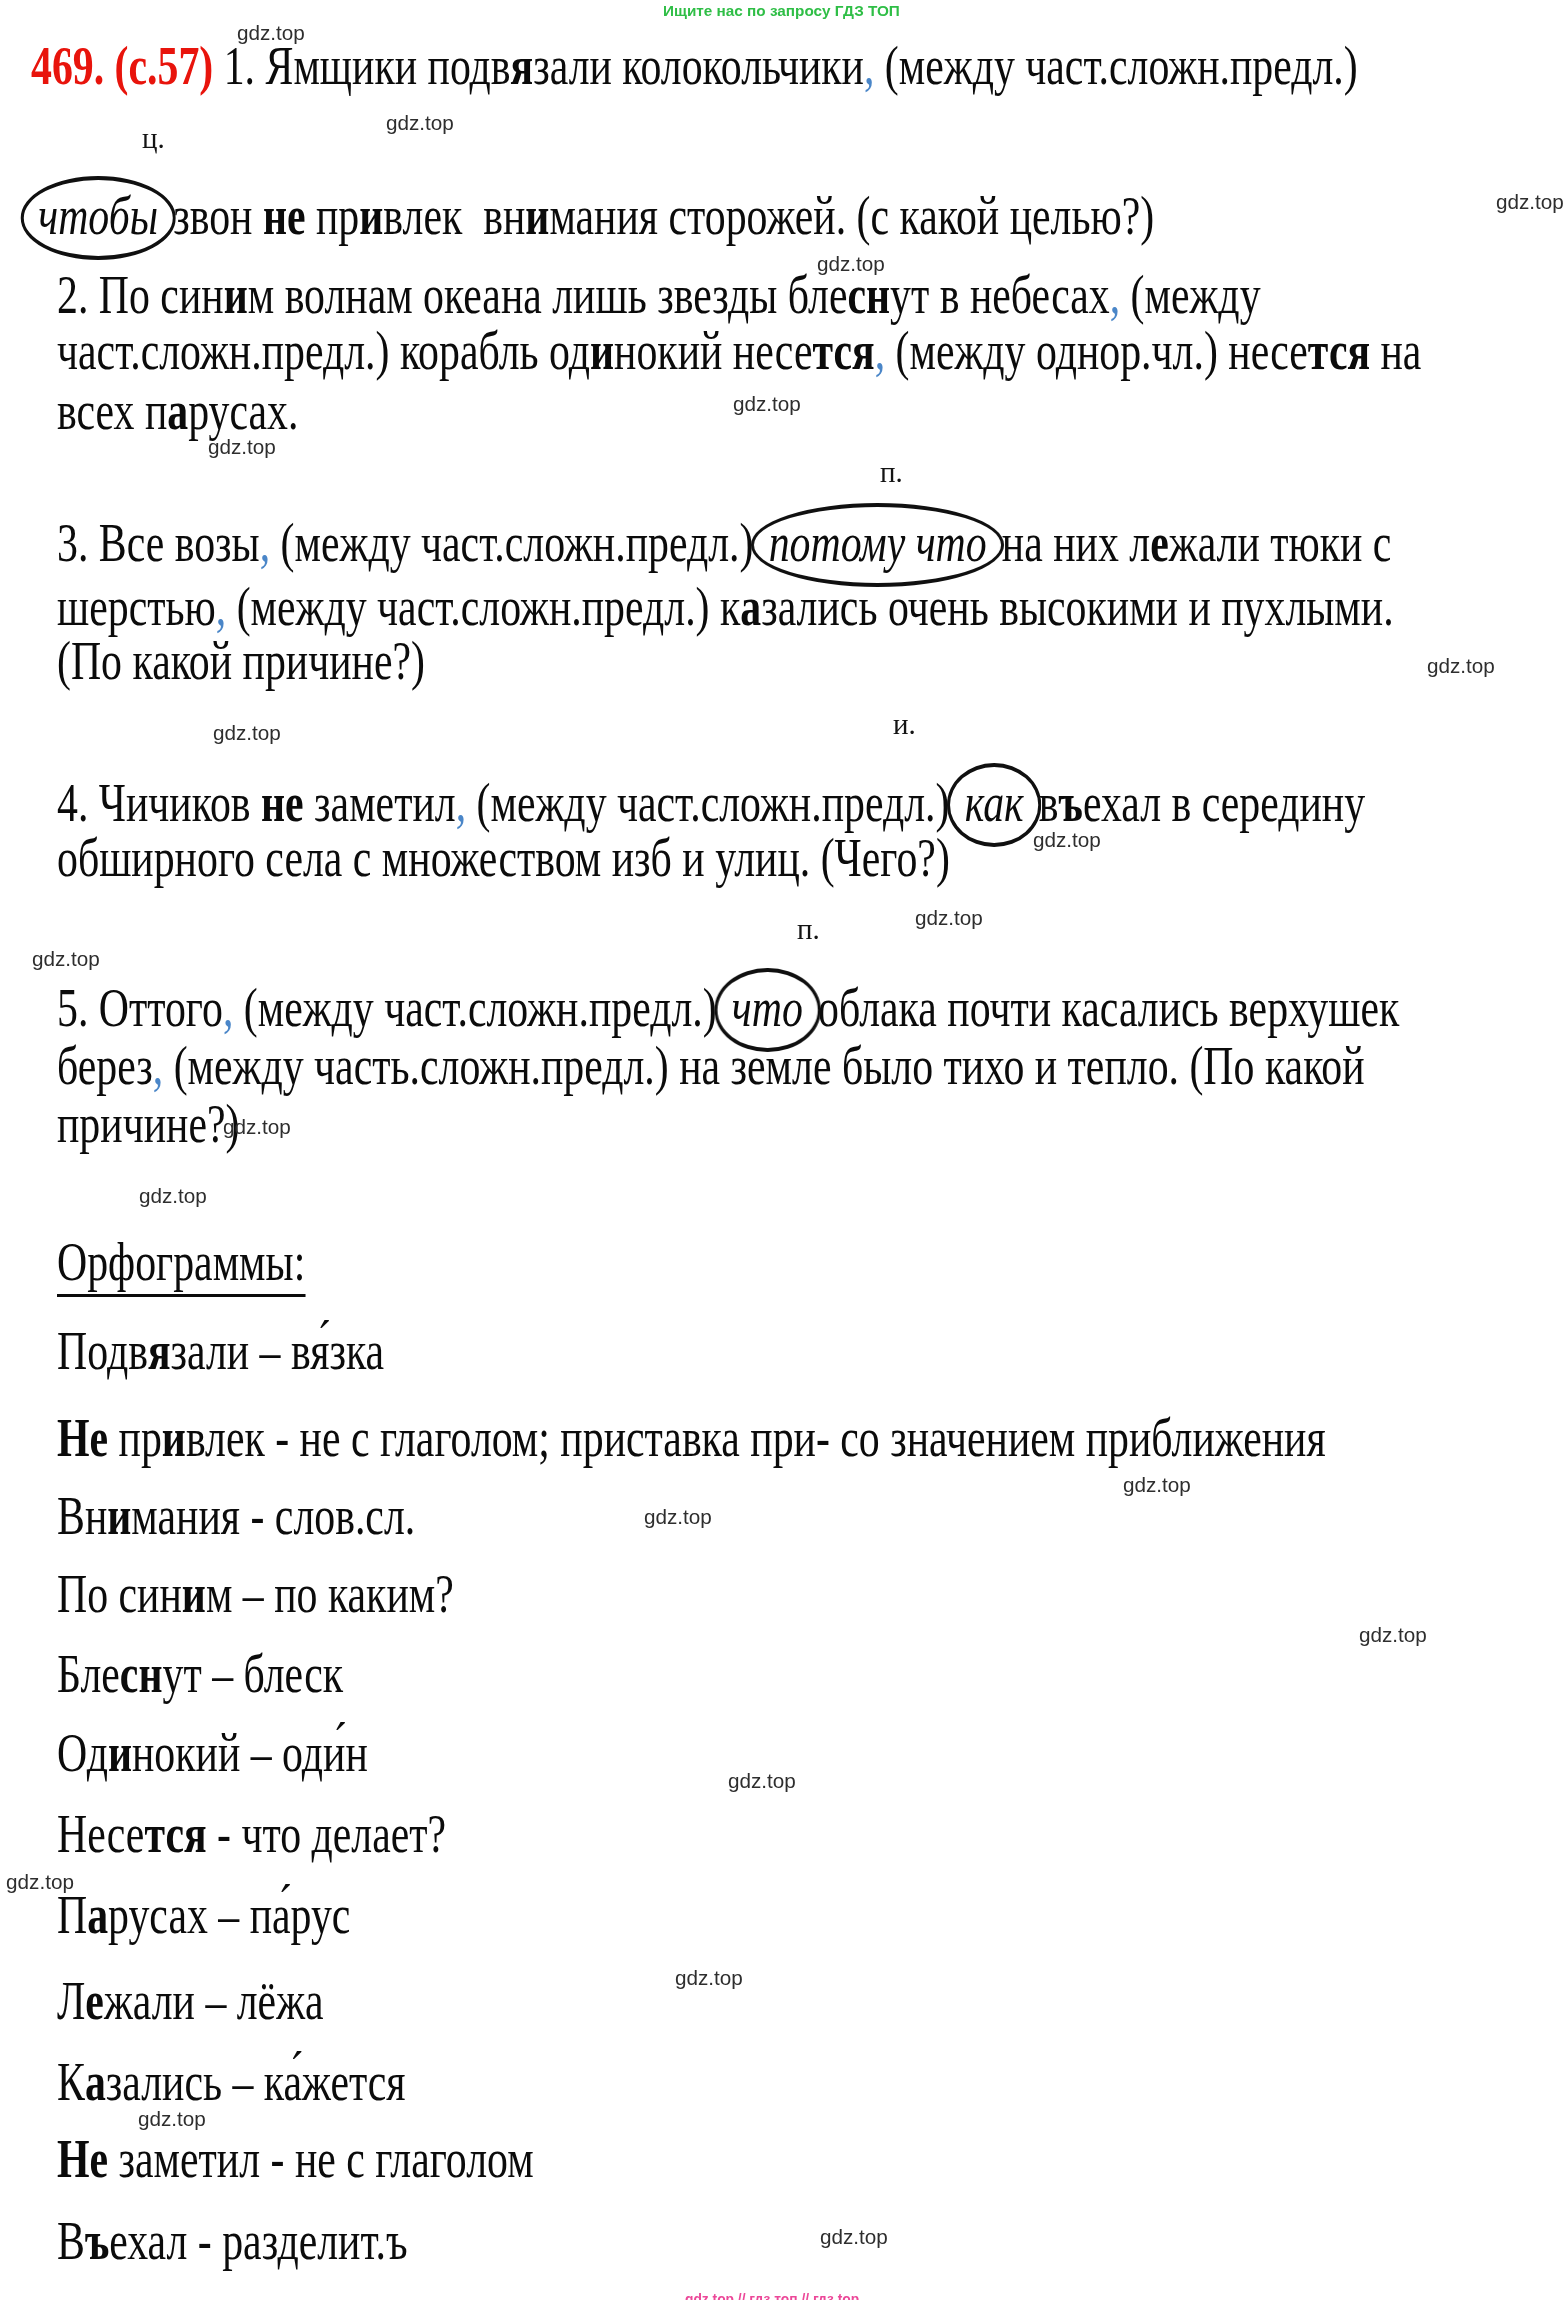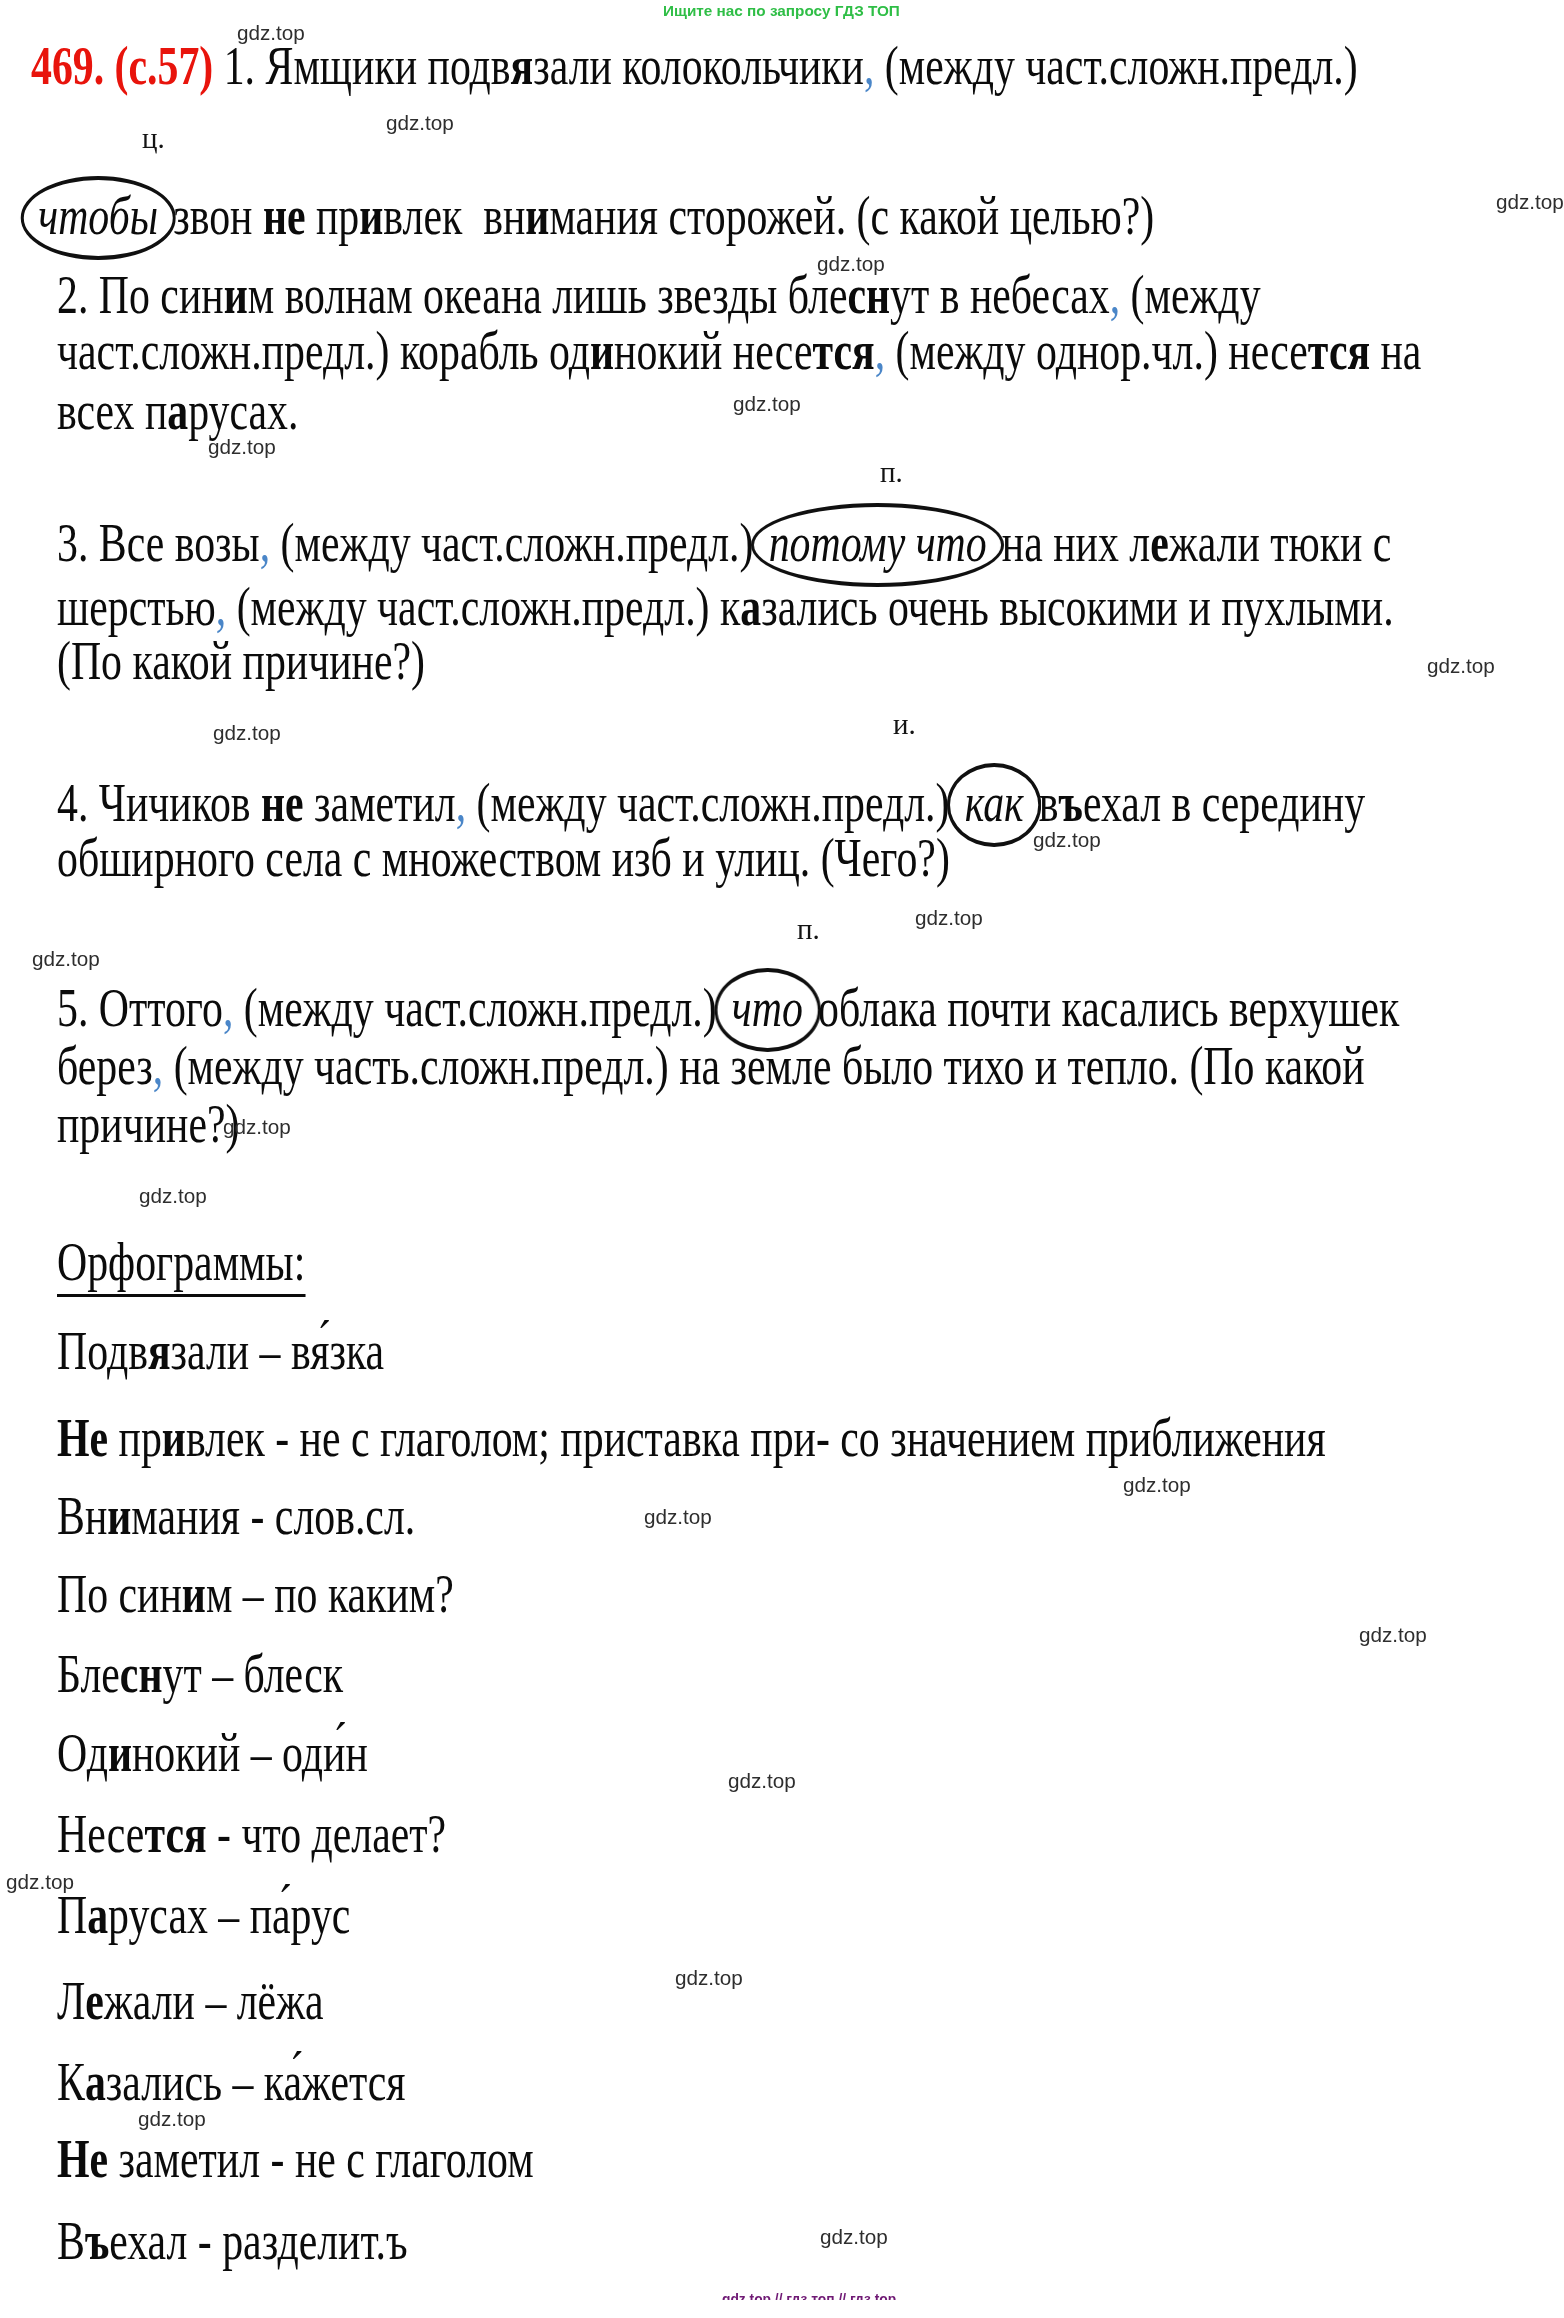--- a/index.html
+++ b/index.html
@@ -75,15 +75,15 @@
       <div class="wm" style="left: 139px; top: 1184px;">gdz.top</div>
       <div class="wm" style="left: 1123px; top: 1473px;">gdz.top</div>
       <div class="wm" style="left: 644px; top: 1505px;">gdz.top</div>
       <div class="wm" style="left: 1359px; top: 1623px;">gdz.top</div>
       <div class="wm" style="left: 728px; top: 1769px;">gdz.top</div>
       <div class="wm" style="left: 6.1px; top: 1870px;">gdz.top</div>
       <div class="wm" style="left: 675px; top: 1966px;">gdz.top</div>
       <div class="wm" style="left: 138px; top: 2107px;">gdz.top</div>
       <div class="wm" style="left: 820px; top: 2225px;">gdz.top</div>
     </div>
-  <div class="footerline" style="left: 685px; top: 2292px; color: #701a75; margin-left: 37px;">gdz top  //  гдз топ  //  гдз top</div>
+  <div class="footerline" style="left: 685px; top: 2292px; color: #ec4899;">gdz top  //  гдз топ  //  гдз top</div>
 </div>
 
 
 </body></html>

